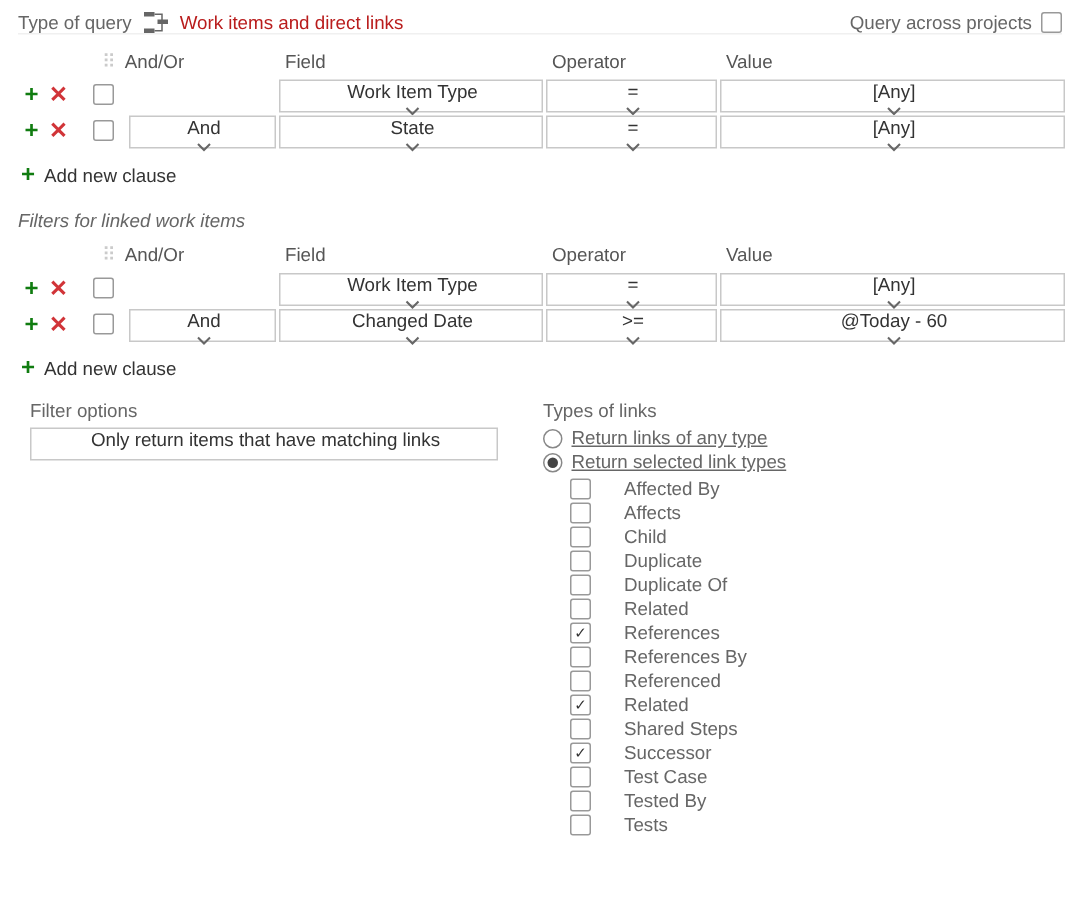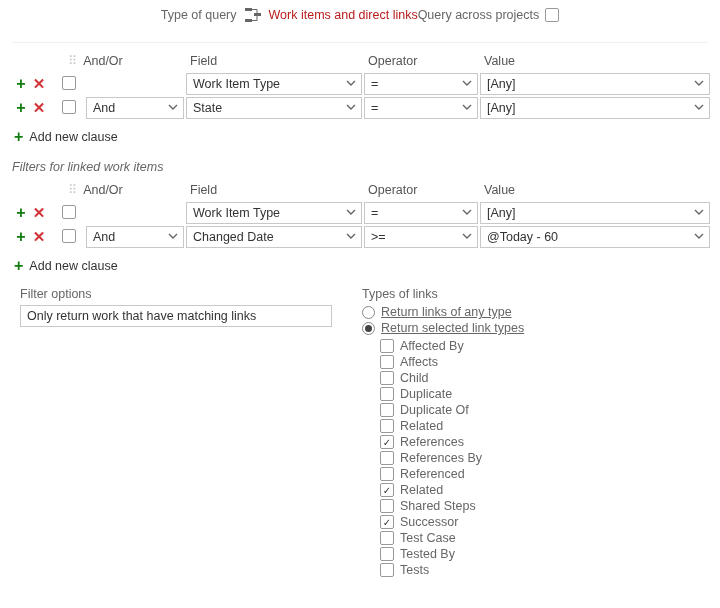--- a/index.html
+++ b/index.html
@@ -8,24 +8,24 @@
     padding: 6px 12px;
     font-family: "Segoe UI", Arial, sans-serif;
     font-size: 13px;
     color: #333;
     background: #fff;
     width: 720px;
   }
   .top-row {
     display: flex;
     align-items: center;
-    justify-content: center;
+    justify-content: space-between;
     color: #666;
     font-size: 12.5px;
-    padding: 2px 0 20px 0;
+    padding: 2px 0 0 0;
     border-bottom: 1px solid #f0f0f0;
     margin-bottom: 8px;
   }
   .top-left { display: flex; align-items: center; gap: 8px; }
   .qt-icon { display: inline-flex; }
   .top-right { display: flex; align-items: center; gap: 6px; }
   .chk {
     width: 14px; height: 14px; border: 1px solid #999; border-radius: 2px;
     display: inline-flex; align-items: center; justify-content: center;
     font-size: 10px; color: #333; background: #fff;
@@ -44,40 +44,41 @@
   .xmark { color: #d13438; font-size: 15px; font-weight: 600; line-height: 1;}
   .select {
     border: 1px solid #c8c8c8;
     height: 22px;
     display: flex; align-items: center; justify-content: space-between;
     padding: 0 4px 0 6px;
     margin: 1px 2px 1px 0;
     background: #fff;
     font-size: 12.5px;
     color: #333;
+    flex-direction: column;
   }
   .select .caret { color: #666; }
   .grip { opacity: .3; margin-left: 2px; cursor:grab; }
   .add-clause {
     display: inline-flex; align-items: center; gap: 6px;
     color: #333; margin: 8px 0 10px 2px; cursor:pointer; font-size: 12.5px;
   }
   .add-clause .ac-plus { color:#107c10; font-size:16px; font-weight:600; }
   .section-title { color:#666; font-size:12.5px; margin: 4px 0 6px 0; font-style: italic; }
   .lower { display:flex; gap: 30px; margin-top: 2px; }
   .filter-opts { width: 320px; padding-left: 8px;}
   .filter-opts .lbl, .link-types .lbl { color:#666; font-size:12.5px; margin-bottom:4px; }
   .radio-row { display:flex; align-items:center; gap:6px; color:#666; font-size:12.5px; margin:2px 0;text-decoration:underline; }
   .radio {
     width:13px; height:13px; border:1px solid #888; border-radius:50%;
     display:inline-flex; align-items:center; justify-content:center; background:#fff;
   }
   .radio.sel::after { content:""; width:7px; height:7px; background:#444; border-radius:50%; }
   .link-list { margin: 4px 0 0 18px; }
-  .link-row { display:flex; align-items:center; gap:6px; color:#666; font-size:12.5px; margin:2px 0;}
+  .link-row { display:flex; align-items:center; gap:22px; color:#666; font-size:12.5px; margin:2px 0;}
   svg.caret { width:12px; height:12px; }
   svg.qticon { width:16px; height:14px; }
   .hdr-row { display: contents; }
 </style>
 </head>
 <body>
 
 
 
 <div class="top-row">
@@ -245,21 +246,21 @@
 </div>
 <div class="add-clause">
   <span class="ac-plus">+</span>
   <span>Add new clause</span>
 </div>
 
 <div class="lower">
   <div class="filter-opts">
     <div class="lbl">Filter options</div>
     <div class="select" style="width:312px;">
-      <span>Only return work that have matching links</span>
+      <span>Only return items that have matching links</span>
       <span class="caret">
         <svg viewBox="0 0 12 12">
             <path d="M2 4 L6 8 L10 4" stroke="#666" stroke-width="1.4" fill="none"></path>
           </svg>
       </span>
     </div>
   </div>
   <div class="link-types">
     <div class="lbl">Types of links</div>
     <div class="radio-row">

